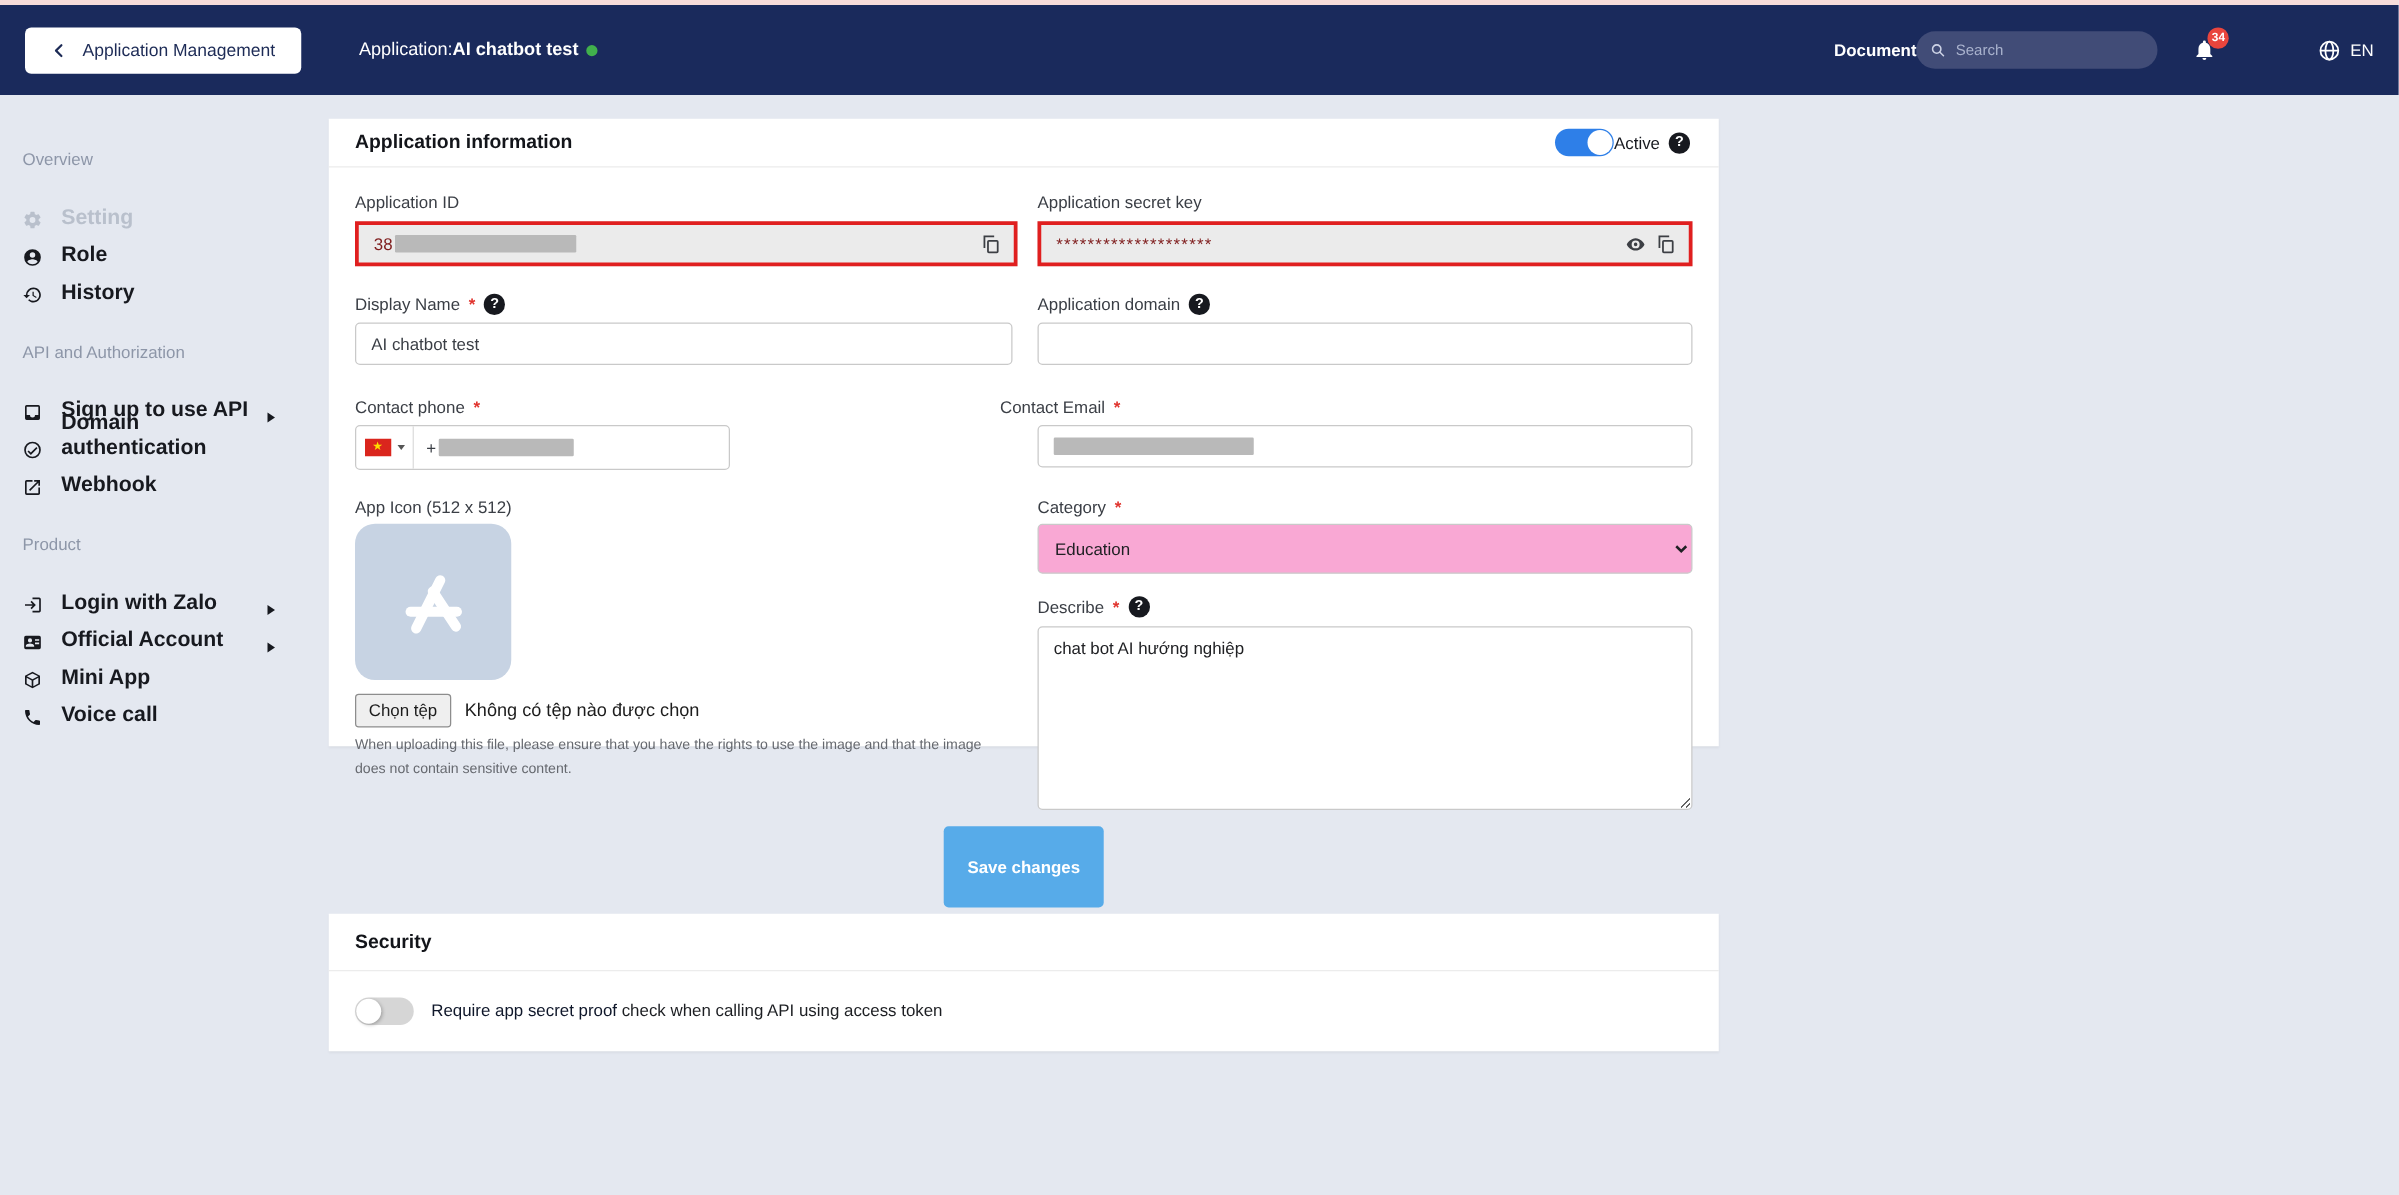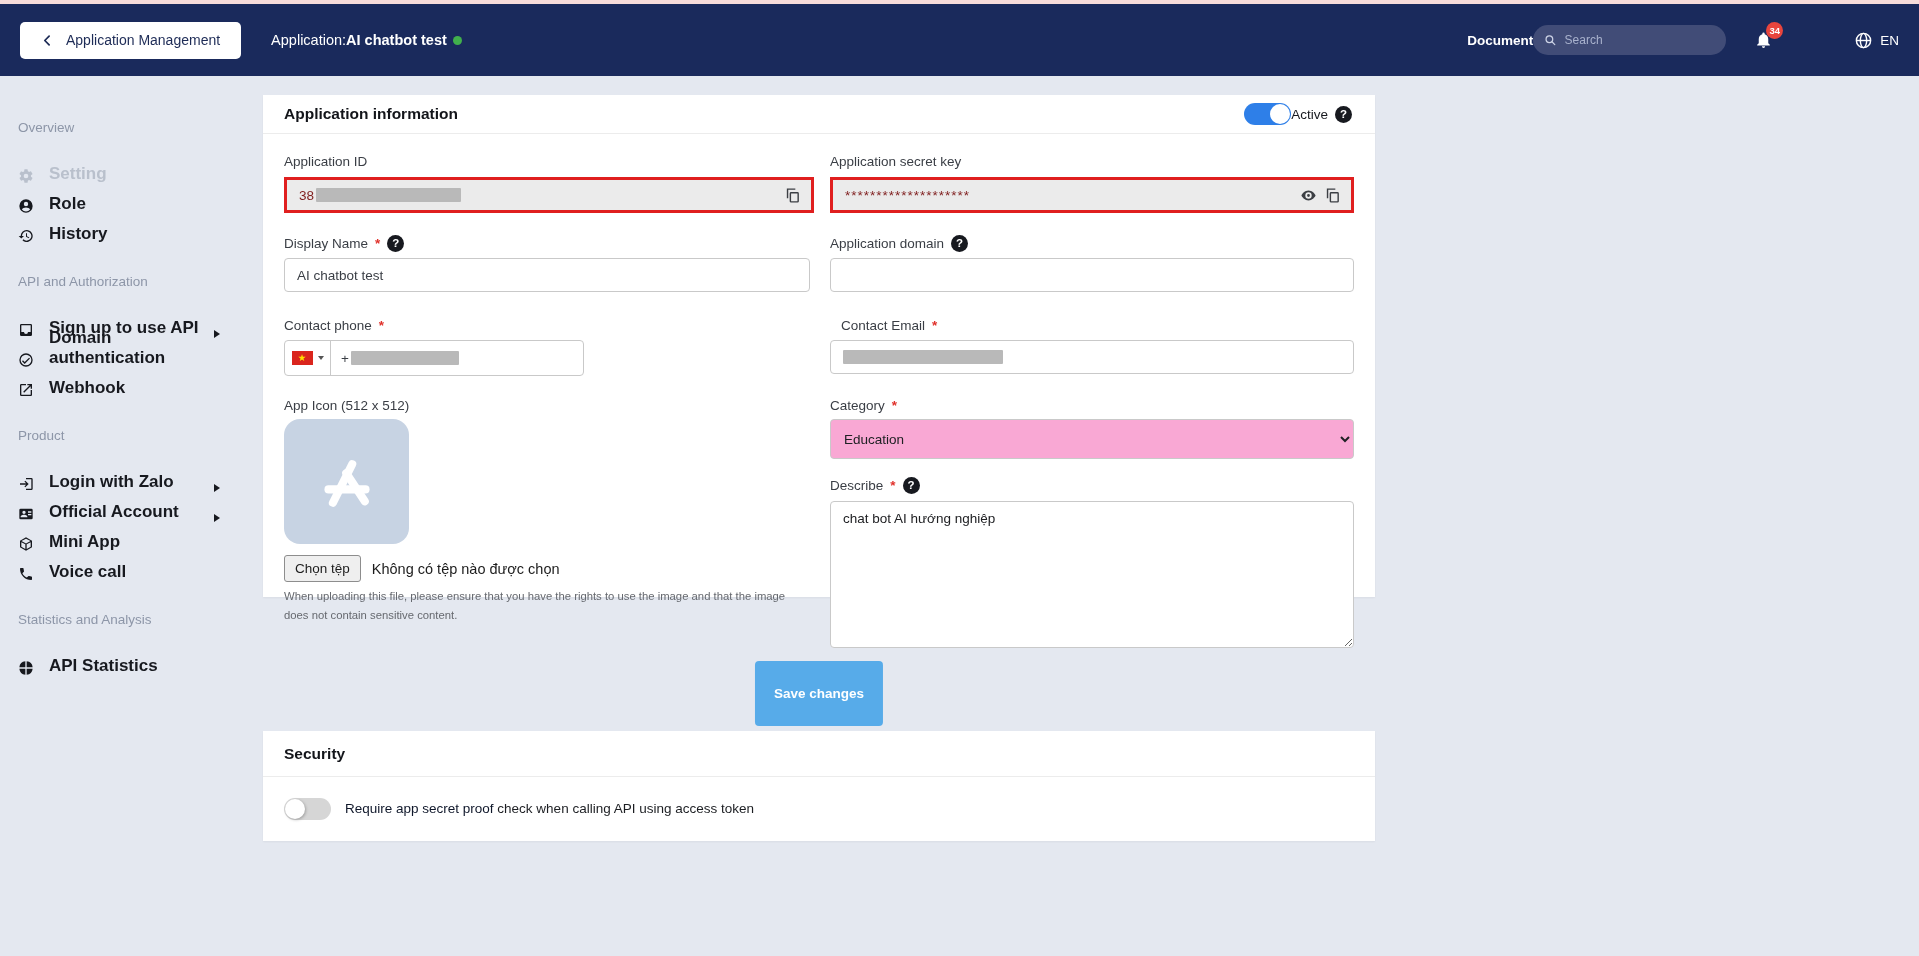--- a/index.html
+++ b/index.html
@@ -4,21 +4,21 @@
 <style>
   *{margin:0;padding:0;box-sizing:border-box}
   html,body{width:1919px;height:956px;overflow:hidden}
   body{font-family:"Liberation Sans","DejaVu Sans",sans-serif;background:#e4e8f0;position:relative;color:#1c1e22}
   svg{display:block}
 
   
   .topstrip{position:absolute;left:0;top:0;width:100%;height:4px;background:#f6dcda}
   .navbar{position:absolute;left:0;top:4px;width:100%;height:72px;background:#1a2a5c;display:flex;align-items:center;padding:0 20px;color:#fff}
   .back-btn{display:flex;align-items:center;gap:12px;background:#fff;color:#1d2b56;border:none;border-radius:5px;height:37px;padding:0 21px;font-size:14px;font-family:inherit;cursor:pointer}
-  .nav-title{margin-left:30px;font-size:14.5px;display:flex;align-items:center}
+  .nav-title{margin-left:46px;font-size:14.5px;display:flex;align-items:center}
   .nav-title b{font-weight:700}
   .status-dot{width:9px;height:9px;border-radius:50%;background:#41b04c;margin-left:6px}
   .nav-spacer{flex:1}
   .doc-link{font-size:13.5px;font-weight:600;cursor:pointer}
   .searchbox{width:193px;height:30px;border-radius:15px;background:#414c77;display:flex;align-items:center;padding:0 11px;gap:8px;margin-right:28px}
   .searchbox input{background:transparent;border:none;outline:none;color:#e3e7f3;font-size:12px;width:100%;font-family:Liberation Sans, sans-serif}
   .searchbox input::placeholder{color:#a9b2cd}
   .bell-wrap{position:relative;margin-right:24px;cursor:pointer}
   .nav-badge{position:absolute;top:-8px;right:-10px;background:#e9453d;color:#fff;font-size:9.5px;font-weight:700;min-width:17px;height:17px;border-radius:9px;display:flex;align-items:center;justify-content:center;padding:0 3px}
   .avatar{width:33px;height:33px;border-radius:50%;margin-right:24px;cursor:pointer;
@@ -190,29 +190,20 @@
       <span>Mini App</span>
     </div>
     <div class="sb-item">
       <svg class="sb-ico" viewBox="0 0 24 24">
           <path fill="currentColor" d="M6.6 10.8c1.5 3 3.6 5.1 6.6 6.6l2.2-2.2c.3-.3.7-.4 1.1-.2 1.2.4 2.6.6 3.5.6.6 0 1 .4 1 1V20c0 .6-.4 1-1 1C10.6 21 3 13.4 3 4c0-.6.4-1 1-1h3.4c.6 0 1 .4 1 1 0 1 .2 2.3.6 3.5.1.4 0 .8-.2 1.1l-2.2 2.2z"></path>
         </svg>
       <span>Voice call</span>
     </div>
   </div>
 
-  <div class="sb-section">
-    <div class="sb-title">Statistics and Analysis</div>
-    <div class="sb-item">
-      <svg class="sb-ico" viewBox="0 0 24 24">
-          <path fill="currentColor" d="M11 2.05A10 10 0 0 0 2.05 11H11V2.05zM13 2.05V11h8.95A10 10 0 0 0 13 2.05zM21.95 13H13v8.95A10 10 0 0 0 21.95 13zM11 21.95V13H2.05A10 10 0 0 0 11 21.95z"></path>
-        </svg>
-      <span>API Statistics</span>
-    </div>
-  </div>
 </div>
 
 <div class="main-card">
   <div class="card-head">
     <span class="card-title">Application information</span>
     <div class="head-right">
       <div class="toggle on">
           <span class="knob"></span>
         </div>
       <span class="active-label">Active</span>
@@ -297,21 +288,21 @@
         </svg>
     </button>
   </div>
 
   <div class="flabel" style="left:567px;top:139px">
     <span>Application domain</span>
       <span class="help">?</span>
   </div>
   <input class="tinput" style="left: 567px; top: 163px; width: 524px;" value="">
 
-  <div class="flabel" style="left:578px;top:221px">
+  <div class="flabel" style="left:537px;top:221px">
     <span>Contact Email</span>
       <span class="req">*</span>
   </div>
   <div class="tinput" style="left:567px;top:245px;width:524px;display:flex;align-items:center">
     <span class="redact" style="width:160px"></span>
   </div>
 
   <div class="flabel" style="left:567px;top:301px">
     <span>Category</span>
       <span class="req">*</span>

